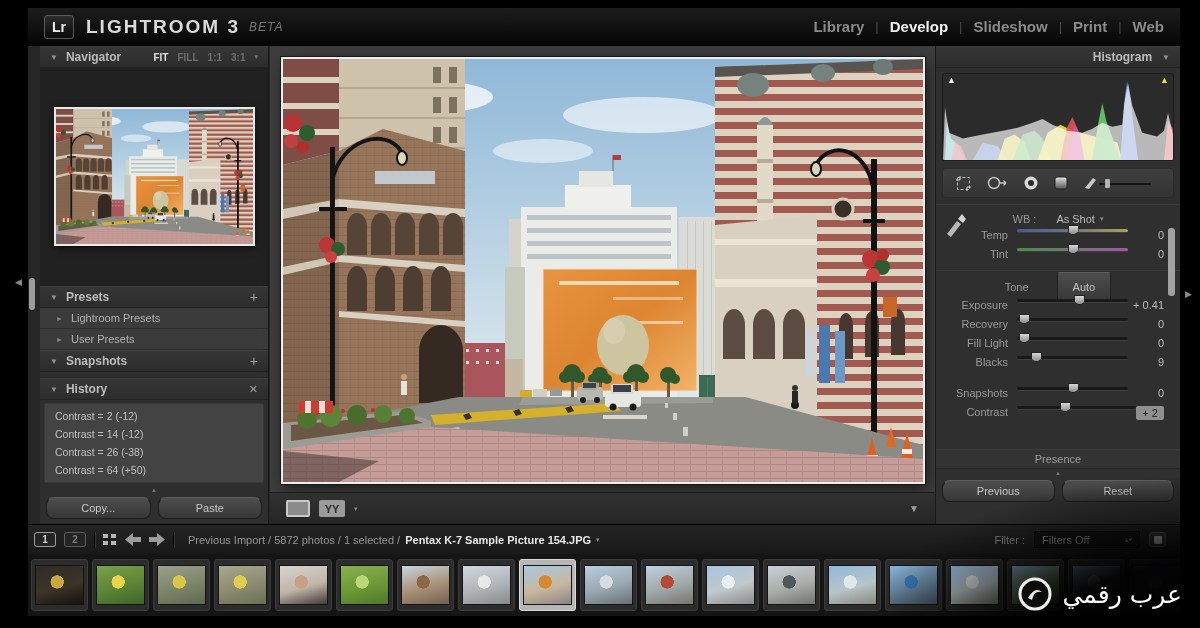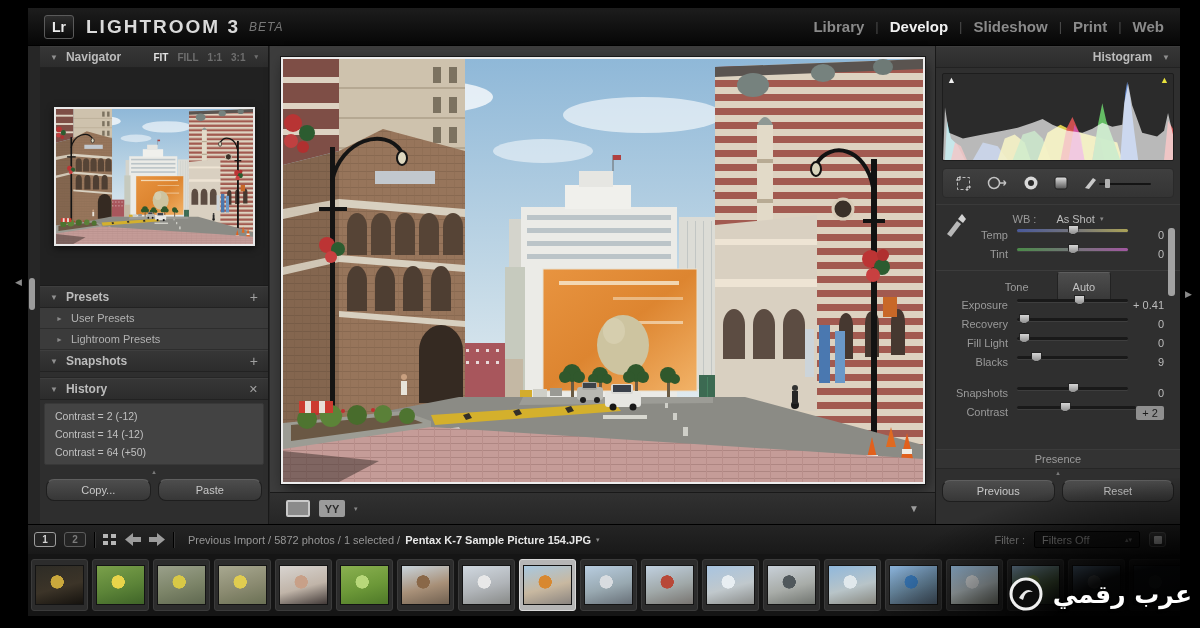--- a/index.html
+++ b/index.html
@@ -134,22 +134,22 @@
   .fs-strip{position:absolute;left:0;top:546px;right:0;height:62px;background:#151515;
     display:flex;align-items:center;gap:4px;padding:0 3px;overflow:hidden;}
   .thumb{width:57px;height:52px;flex:none;background:#2c2c2c;border:1px solid #3b3b3b;border-radius:3px;
     display:flex;align-items:center;justify-content:center;cursor:pointer;}
   .thumb.selected{background:#b6b6b6;border-color:#d8d8d8;}
   .timg{width:49px;height:40px;border:1px solid #141414;}
 
   
   .wm-shade{position:absolute;right:0;bottom:0;width:330px;height:150px;pointer-events:none;
     background:radial-gradient(ellipse at 100% 105%,rgba(0,0,0,.95) 32%,rgba(0,0,0,0) 72%);}
-  .watermark{position:absolute;right:8px;bottom:16px;display:flex;align-items:center;gap:9px;
-    color:#fff;font-family:"DejaVu Sans",sans-serif;font-size:25px;font-weight:bold;text-shadow:0 1px 3px #000;margin-top:40px;}
+  .watermark{position:absolute;right:18px;bottom:16px;display:flex;align-items:center;gap:9px;
+    color:#fff;font-family:"DejaVu Sans",sans-serif;font-size:25px;font-weight:normal;text-shadow:0 1px 3px #000;margin-top:40px;}
   .wm-logo{flex:none;display:flex;}
   .hidden-defs{position:absolute;width:0;height:0;overflow:hidden;}
 </style>
 </head>
 <body>
 
 <svg class="hidden-defs" aria-hidden="true">
   <defs>
     <linearGradient id="gsky" x1="0" y1="0" x2="0" y2="1">
       <stop offset="0" stop-color="#8fb8d8"></stop>
@@ -443,41 +443,42 @@
       </div>
     </div>
     <div class="pheader">
       <span class="disc">▼</span>
       <span>Presets</span>
       <span class="plus">+</span>
     </div>
     <div id="presets-list">
         <div class="preset-row">
           <span class="tri">►</span>
-          <span>User Presets</span>
+          <span>Lightroom Presets</span>
         </div>
         <div class="preset-row">
           <span class="tri">►</span>
-          <span>Lightroom Presets</span>
+          <span>User Presets</span>
         </div>
       </div>
     <div class="pheader">
       <span class="disc">▼</span>
       <span>Snapshots</span>
       <span class="plus">+</span>
     </div>
     <div class="gap6"></div>
     <div class="pheader">
       <span class="disc">▼</span>
       <span>History</span>
       <span class="hx">✕</span>
     </div>
     <div class="hist-box" id="history-list">
         <div class="hist-item">Contrast = 2 (-12)</div>
         <div class="hist-item">Contrast = 14 (-12)</div>
+        <div class="hist-item">Contrast = 26 (-38)</div>
         <div class="hist-item">Contrast = 64 (+50)</div>
       </div>
     <span class="panel-marker">▴</span>
     <div class="panel-btns">
       <div class="lr-btn">Copy...</div>
       <div class="lr-btn">Paste</div>
     </div>
   </div>
 
   <div class="center-well">

